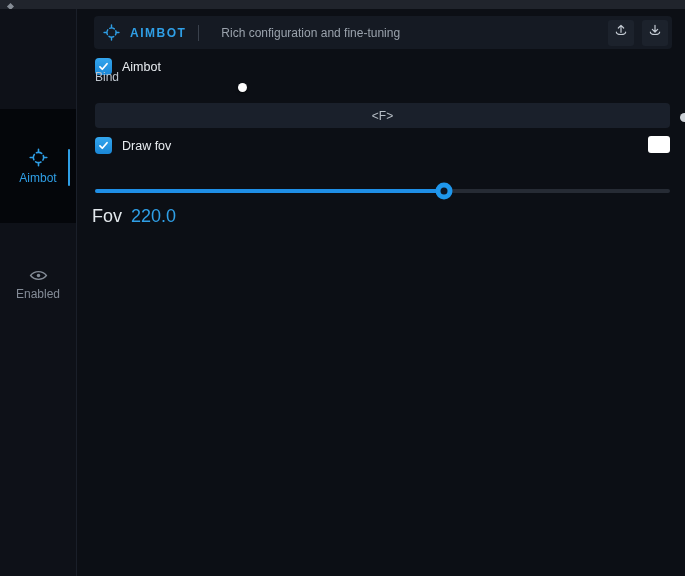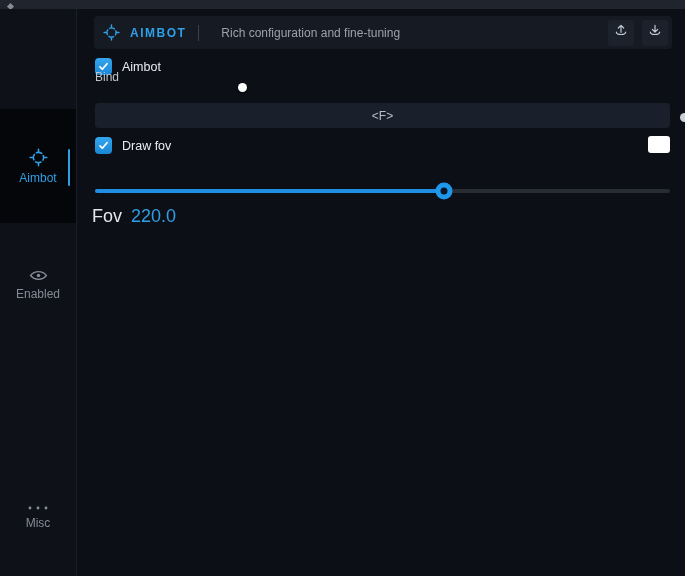--- a/index.html
+++ b/index.html
@@ -98,30 +98,20 @@
       <span>
         <svg width="19" height="15" viewBox="0 0 24 18" fill="none" stroke="#838b96" stroke-width="1.7" stroke-linecap="round">
           <path d="M2 9 C7 2.5,17 2.5,22 9 C17 15.5,7 15.5,2 9 Z"></path>
           <circle cx="12" cy="9" r="2.2" fill="#838b96" stroke="none"></circle>
         </svg>
       </span>
       <span class="lbl">Enabled</span>
     </div>
 
 
-    <div class="side-item" style="top:495px;">
-      <span>
-        <svg width="22" height="8" viewBox="0 0 22 8" fill="#8a929c">
-          <circle cx="3" cy="4" r="1.4"></circle>
-            <circle cx="11" cy="4" r="1.4"></circle>
-            <circle cx="19" cy="4" r="1.4"></circle>
-        </svg>
-      </span>
-      <span class="lbl">Misc</span>
-    </div>
 
     <div class="active-bar"></div>
   </div>
   <div class="side-divider"></div>
 
   <div class="main">
 
     <div class="header">
       <span class="hicon">
         <svg width="17" height="17" viewBox="0 0 24 24" fill="none" stroke="#2f9fe6" stroke-width="2" stroke-linecap="round">

